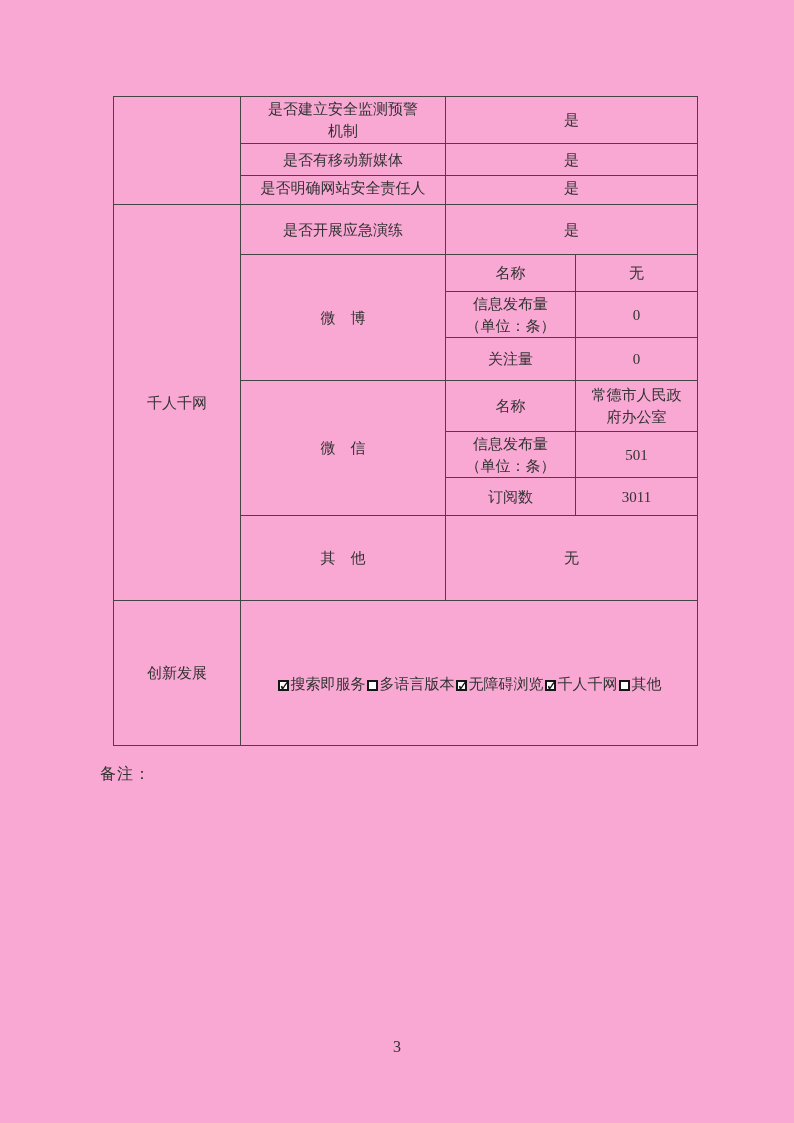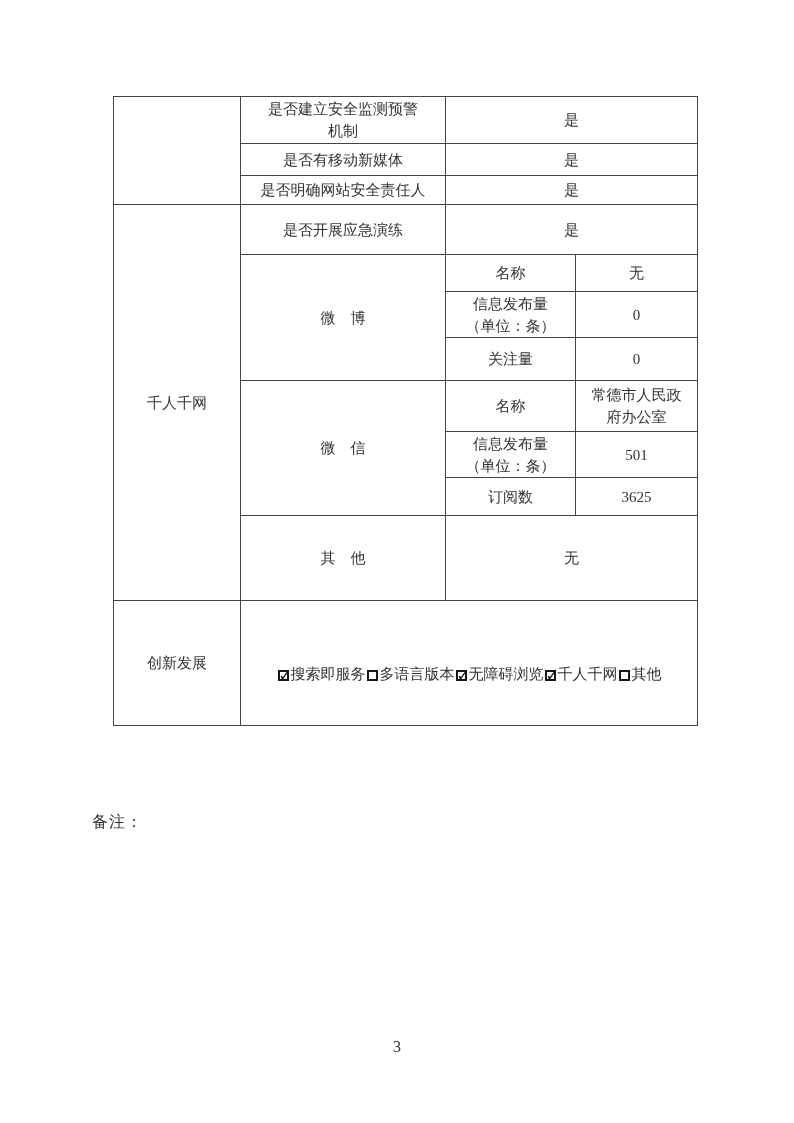--- a/index.html
+++ b/index.html
@@ -2,21 +2,21 @@
 <html><head>
 <meta charset="utf-8">
 <style>
   * { margin: 0; padding: 0; box-sizing: border-box; }
   html, body { background: #888; }
   .page {
     position: relative;
     width: 794px;
     height: 1123px;
     margin: 0 auto;
-    background: #ffffff;
+    background: #f9a8d4;
     font-family: "Liberation Serif", "DejaVu Serif", serif;
     color: #333333;
     overflow: hidden;
   }
   table.report {
     position: absolute;
     left: 113px;
     top: 96px;
     width: 584px;
     border-collapse: collapse;
@@ -52,25 +52,24 @@
     position: absolute;
     left: -1px;
     top: -7px;
     font-size: 16px;
     font-weight: bold;
     color: #111111;
     font-family: "DejaVu Sans", sans-serif;
   }
   .notes {
     position: absolute;
-    left: 92px;
+    left: 100px;
     top: 764px;
     font-size: 16px;
     letter-spacing: 1px;
-    margin-top: 48px;
   }
   .page-number {
     position: absolute;
     left: 0;
     top: 1038px;
     width: 100%;
     text-align: center;
     font-size: 16px;
   }
 </style>
@@ -91,21 +90,21 @@
         <tr style="height:47px;">
       <td rowspan="3"></td>
       <td>是否建立安全监测预警
 机制</td>
       <td colspan="2">是</td>
     </tr>
     <tr style="height:32px;">
       <td>是否有移动新媒体</td>
       <td colspan="2">是</td>
     </tr>
-    <tr style="height:29px;">
+    <tr style="height:29px;font-family:Liberation Mono, monospace;">
       <td>是否明确网站安全责任人</td>
       <td colspan="2">是</td>
     </tr>
 
     <tr style="height:50px;">
       <td rowspan="8">千人千网</td>
       <td>是否开展应急演练</td>
       <td colspan="2">是</td>
     </tr>
     <tr style="height:37px;">
@@ -128,28 +127,28 @@
       <td>常德市人民政
 府办公室</td>
     </tr>
     <tr style="height:46px;">
       <td>信息发布量
 （单位：条）</td>
       <td>501</td>
     </tr>
     <tr style="height:38px;">
       <td>订阅数</td>
-      <td>3625</td>
+      <td>3011</td>
     </tr>
     <tr style="height:85px;">
       <td>其　他</td>
       <td colspan="2">无</td>
     </tr>
 
-    <tr style="height:125px;">
+    <tr style="height:145px;">
       <td>创新发展</td>
       <td colspan="3">
         <span class="cb-option"><span class="checkbox checked"></span><span>搜索即服务</span></span><span class="cb-option"><span class="checkbox"></span><span>多语言版本</span></span><span class="cb-option"><span class="checkbox checked"></span><span>无障碍浏览</span></span><span class="cb-option"><span class="checkbox checked"></span><span>千人千网</span></span><span class="cb-option"><span class="checkbox"></span><span>其他</span></span>
       </td>
     </tr>
   </tbody>
     </table>
 
   <div class="notes">备注：</div>
 

